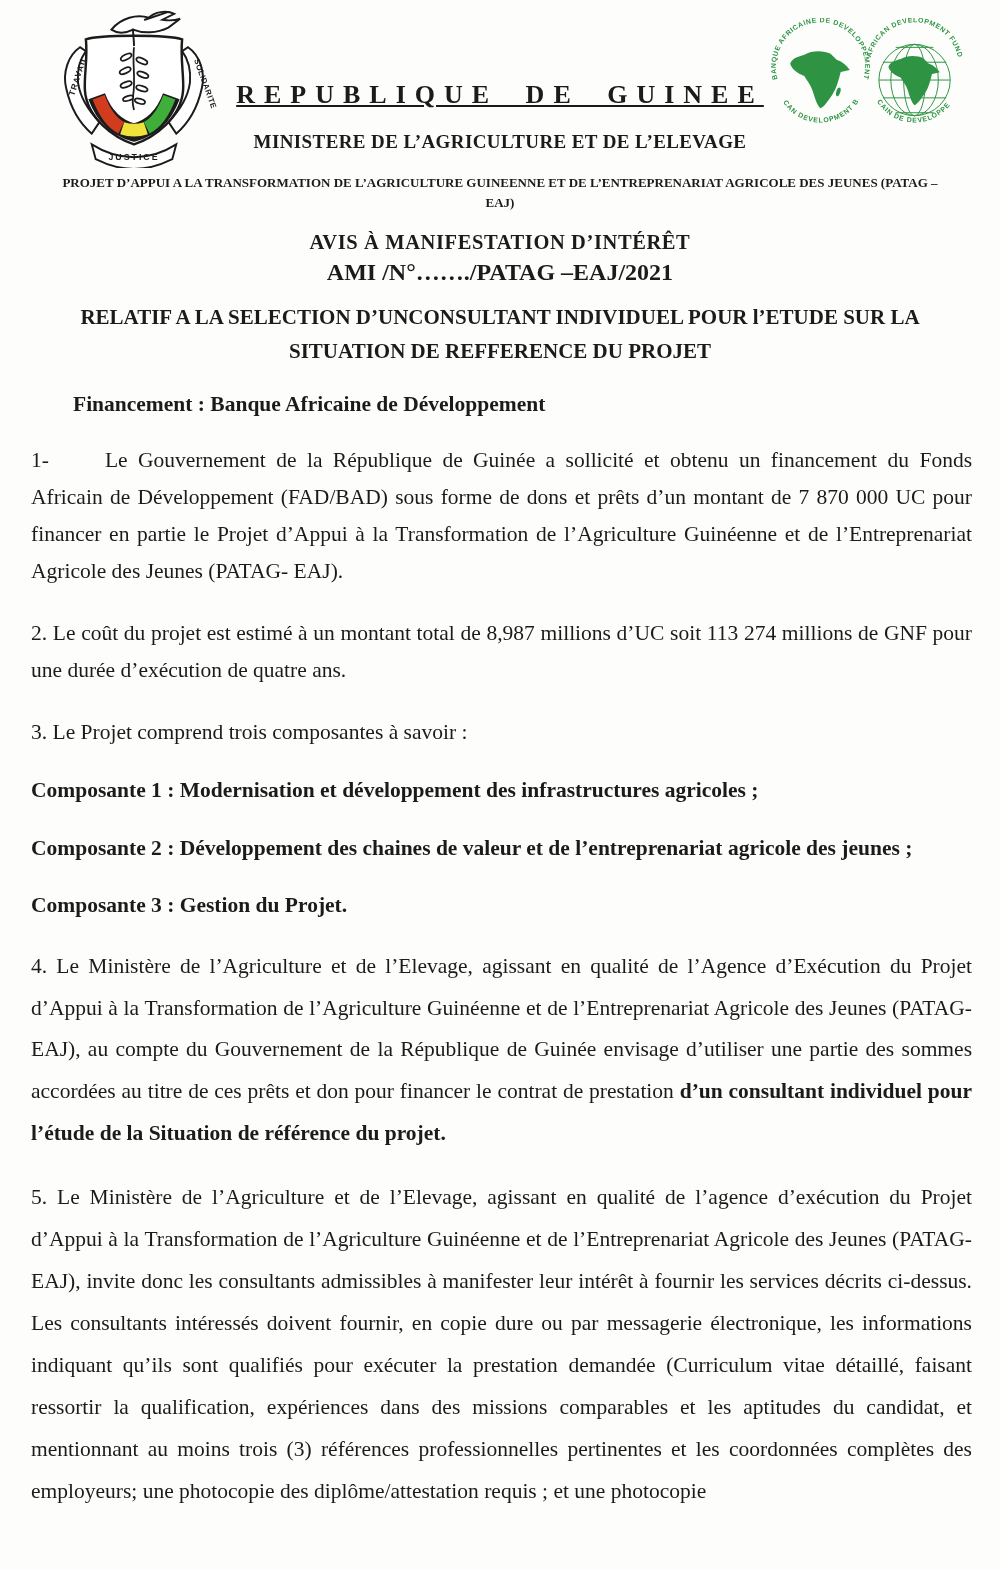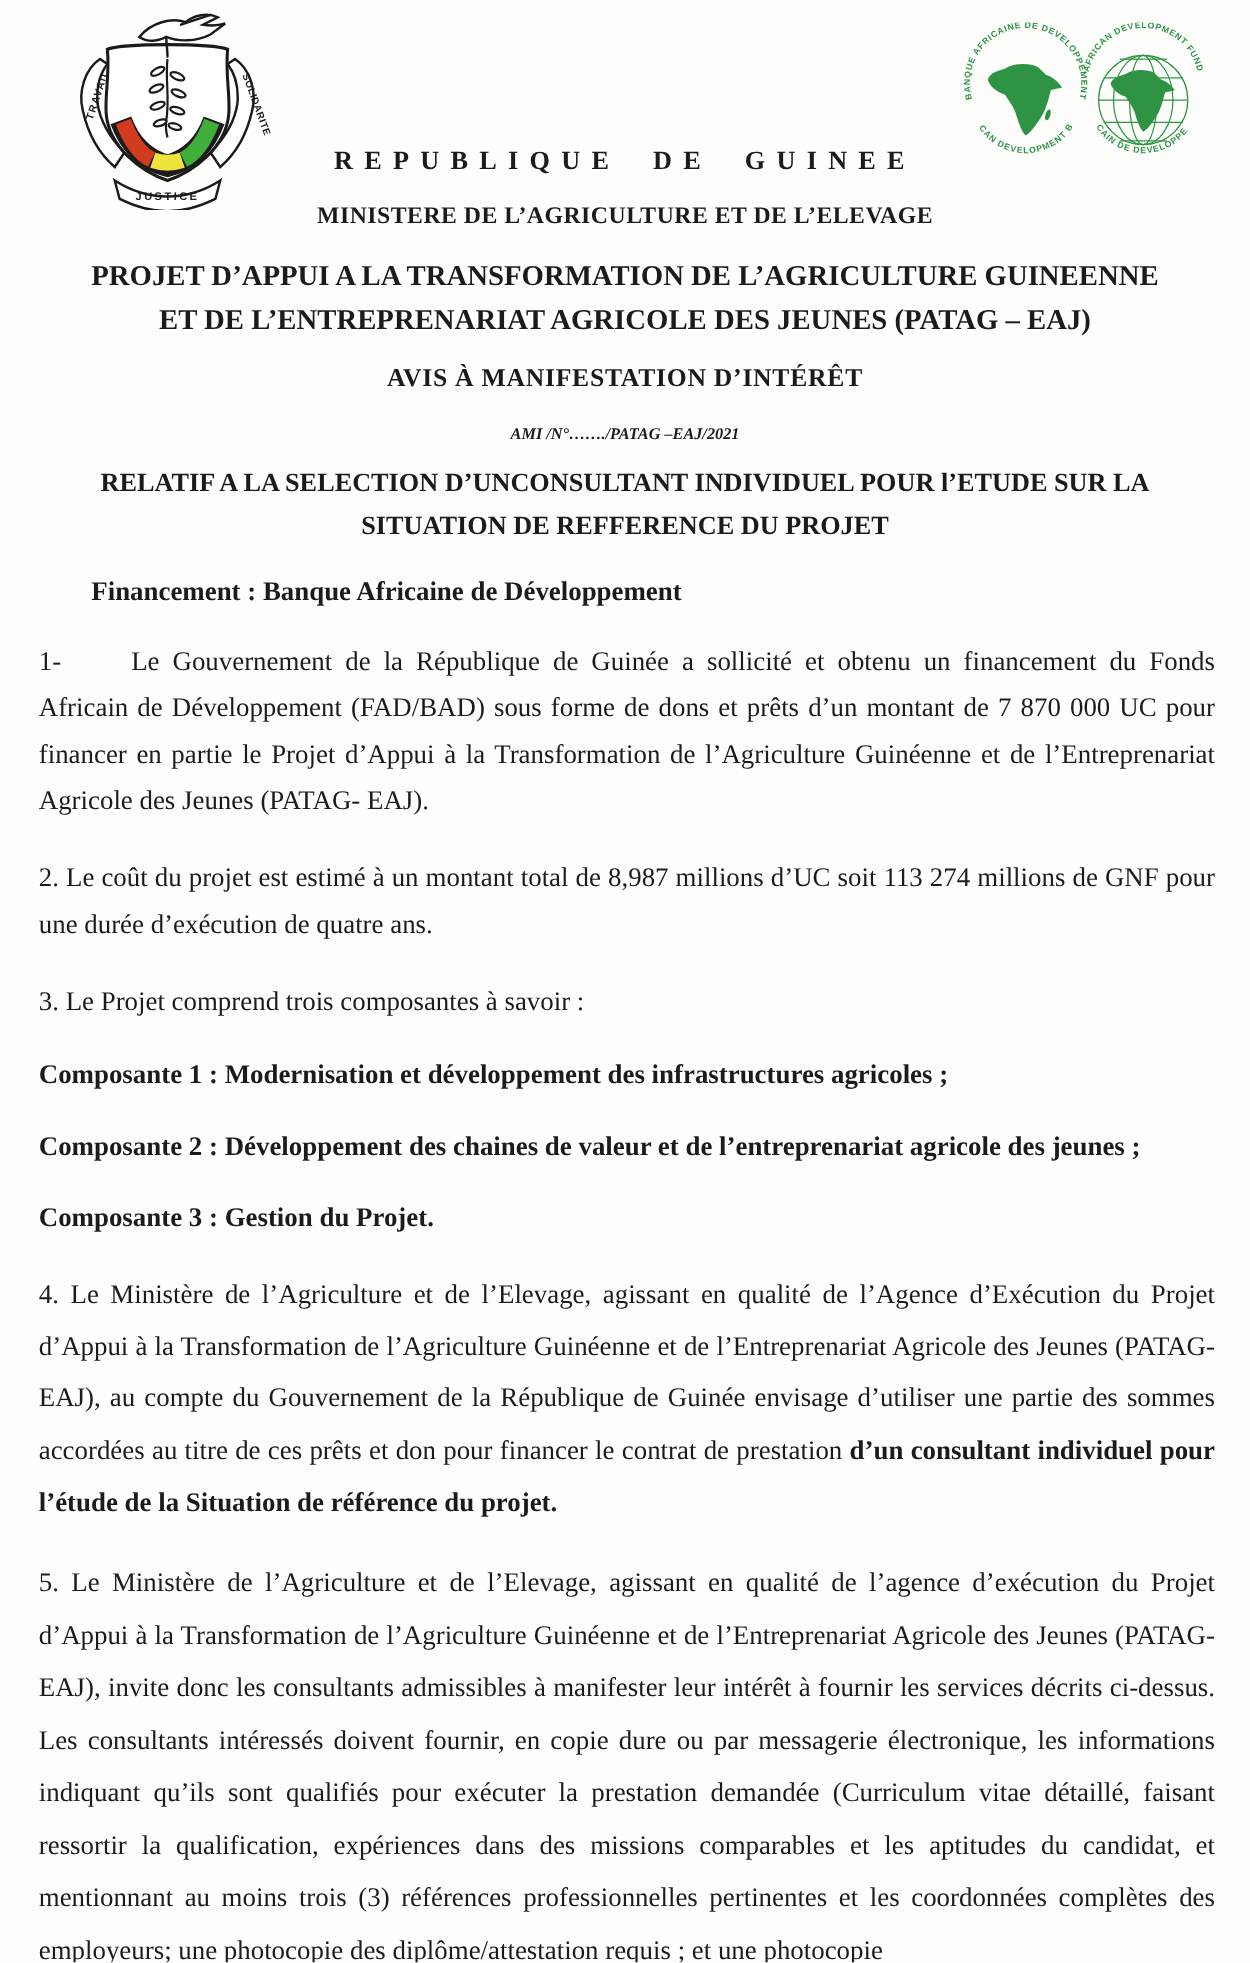--- a/index.html
+++ b/index.html
@@ -9,25 +9,25 @@
     margin:0 auto;
     background:#fdfdfc;
     color:#1b1b1b;
     font-family:"Liberation Serif", serif;
     overflow:hidden;
   }
   .emblem { position:absolute; left:50px; top:6px; width:168px; height:162px; }
   .afdb   { position:absolute; left:766px; top:18px; width:208px; height:132px; }
 
   .head { text-align:center; }
-  .country   { padding-top:116px; font-size:21px; font-weight:bold; letter-spacing:9px; word-spacing:12px; }
+  .country   { padding-top:80px; font-size:26px; font-weight:bold; letter-spacing:9px; word-spacing:12px;text-decoration:underline; }
   .ministry  { margin-top:21px; font-size:19px; font-weight:bold; letter-spacing:0.4px; }
-  .project   { margin:20px auto 0; width:880px; font-size:23px; font-weight:bold; line-height:1.5; }
+  .project   { margin:20px auto 0; width:880px; font-size:13px; font-weight:bold; line-height:1.5; }
   .avis      { margin-top:19px; font-size:20.5px; font-weight:bold; letter-spacing:0.6px; }
-  .ami       { margin-top:24px; font-size:13px; font-weight:bold;font-style:italic; }
+  .ami       { margin-top:5px; font-size:24px; font-weight:bold; }
   .subject   { margin:15px auto 0; width:930px; font-size:21px; font-weight:bold; line-height:1.6; }
 
   .bodytext  { padding:0 28px 0 31px; font-size:21.5px; }
   .financing { margin-top:24px; font-size:21.5px; font-weight:bold;margin-left:42px; }
   p.para     { margin:25px 0 0 0; text-align:justify; line-height:1.72; }
   p.para.wide{ line-height:1.95; margin-top:22px; }
   .pnum      { margin-right:56px; }
   p.component{ margin:21px 0 0 0; font-weight:bold; line-height:1.7; text-align:justify; }
 
   svg text { font-family:"Liberation Sans", sans-serif; }

